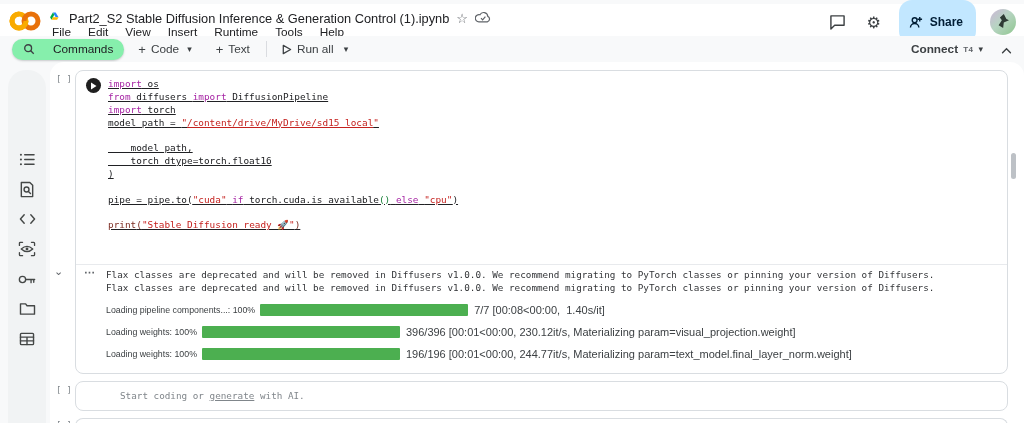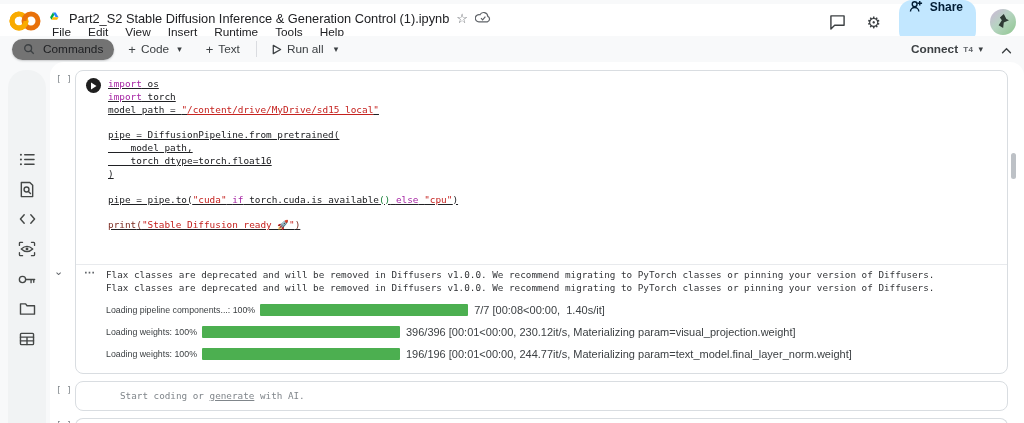--- a/index.html
+++ b/index.html
@@ -11,30 +11,30 @@
   .logo-wrap { position:absolute; left:8px; top:5px; width:34px; height:24px; }
   .title-row { position:absolute; left:48px; top:4px; height:20px; display:flex; align-items:center; gap:7px; }
   .drive-icon { width:14px; height:13px; }
   .nb-title { font-size:12.8px; color:#202124; white-space:nowrap; }
   .hdr-glyph { color:#5f6368; font-family:"DejaVu Sans", sans-serif; font-size:13px; cursor:pointer; }
   #menubar { position:absolute; left:50px; top:20px; display:flex; gap:13px; }
   #menubar .menu-item { font-size:11.8px; color:#202124; cursor:pointer; padding:1px 2px; }
   .hdr-right { position:absolute; right:8px; top:4px; height:28px; display:flex; align-items:center; gap:14px; }
   .icon-btn { width:22px; height:22px; display:flex; align-items:center; justify-content:center; cursor:pointer; color:#3c4043; }
   .gear-glyph { font-family:"DejaVu Sans", sans-serif; font-size:16px; color:#3c4043; }
-  .share-btn { height:44px; background:#c2e7ff; border-radius:13px; display:flex; gap:6px; padding:0 13px 0 10px; cursor:pointer; }
+  .share-btn { height:44px; background:#c2e7ff; border-radius:13px; display:flex; align-items:center; gap:6px; padding:0 13px 0 10px; cursor:pointer; }
   .share-btn span { font-size:12px; color:#001d35; font-weight:bold; }
   .avatar { width:26px; height:26px; border-radius:50%; cursor:pointer;
             background: linear-gradient(135deg,#cdb6d8 0%,#b7d4c2 45%,#8fc78f 100%); position:relative; overflow:hidden; }
   .avatar::after { content:""; position:absolute; left:6px; top:5px; width:13px; height:14px; background:#2e3b34;
             clip-path: polygon(20% 80%, 45% 45%, 30% 25%, 60% 0%, 80% 35%, 100% 45%, 60% 60%, 55% 100%); }
 
   
   #toolbar { position:absolute; top:36px; left:0; width:1024px; height:26px; background:#f8f9fa; display:flex; align-items:center; }
-  .cmd-pill { margin-left:12px; height:21px; background:#737373; border-radius:11px; box-shadow:0 1px 2px rgba(60,64,67,.25); display:flex; align-items:center; gap:8px; padding:0 11px; cursor:pointer;text-align:right; }
+  .cmd-pill { margin-left:12px; height:21px; background:#86efac; border-radius:11px; box-shadow:0 1px 2px rgba(60,64,67,.25); display:flex; align-items:center; gap:18px; padding:0 11px; cursor:pointer;text-align:right; }
   .cmd-pill span { font-size:11.8px; color:#202124; }
   .tb-btn { display:flex; align-items:center; gap:5px; font-size:11.8px; color:#3c4043; cursor:pointer; }
   .plus { font-size:13px; color:#3c4043; }
   .caret { font-family:"DejaVu Sans", sans-serif; font-size:9px; color:#3c4043; cursor:pointer; }
   .tb-div { width:1px; height:16px; background:#dadce0; margin:0 14px 0 16px; }
   .tb-right { margin-left:auto; display:flex; align-items:center; margin-right:12px; }
   .connect { display:flex; align-items:center; gap:5px; cursor:pointer;margin-left:34px; }
   .connect .lbl { font-size:11.8px; color:#3c4043; font-weight:bold; }
   .connect .badge { font-size:8px; color:#5f6368; font-weight:bold; letter-spacing:.5px; }
   .chev-up { margin-left:18px; cursor:pointer; }
@@ -237,24 +237,24 @@
   <div class="out-chevron">⌄</div>
 
   <div class="cell" id="cell1">
     <div class="run-btn">
       <svg width="7" height="8" viewBox="0 0 7 8">
           <path d="M1 0.5 L6.5 4 L1 7.5 Z" fill="#fff"></path>
         </svg>
     </div>
     <div id="code">
       <div class="cl"><span class="tk-kw">import</span><span class="tk-pl"> os</span></div>
+      <div class="cl"><span class="tk-kw">from</span><span class="tk-pl"> diffusers </span><span class="tk-kw">import</span><span class="tk-pl"> DiffusionPipeline</span></div>
       <div class="cl"><span class="tk-kw">import</span><span class="tk-pl"> torch</span></div>
       <div class="cl"><span class="tk-pl">model_path = </span><span class="tk-str">"</span><span class="tk-lnk">/content/drive/MyDrive/sd15_local</span><span class="tk-str">"</span></div>
       <div class="cl"></div>
-      <div class="cl"><span class="tk-pl">pipe = DiffusionPipeline.from_pretrained(</span></div>
       <div class="cl"><span class="tk-pl">    model_path,</span></div>
       <div class="cl"><span class="tk-pl">    torch_dtype=torch.float16</span></div>
       <div class="cl"><span class="tk-pl">)</span></div>
       <div class="cl"></div>
       <div class="cl"><span class="tk-pl">pipe = pipe.to(</span><span class="tk-str">"cuda"</span><span class="tk-pl"> </span><span class="tk-kw">if</span><span class="tk-pl"> torch.cuda.is_available</span><span class="tk-brk">()</span><span class="tk-pl"> </span><span class="tk-kw">else</span><span class="tk-pl"> </span><span class="tk-str">"cpu"</span><span class="tk-pl">)</span></div>
       <div class="cl"></div>
       <div class="cl"><span class="tk-bi">print</span><span class="tk-bi">(</span><span class="tk-str">"Stable Diffusion ready 🚀"</span><span class="tk-bi">)</span></div>
     </div>
 
     <div id="output">

